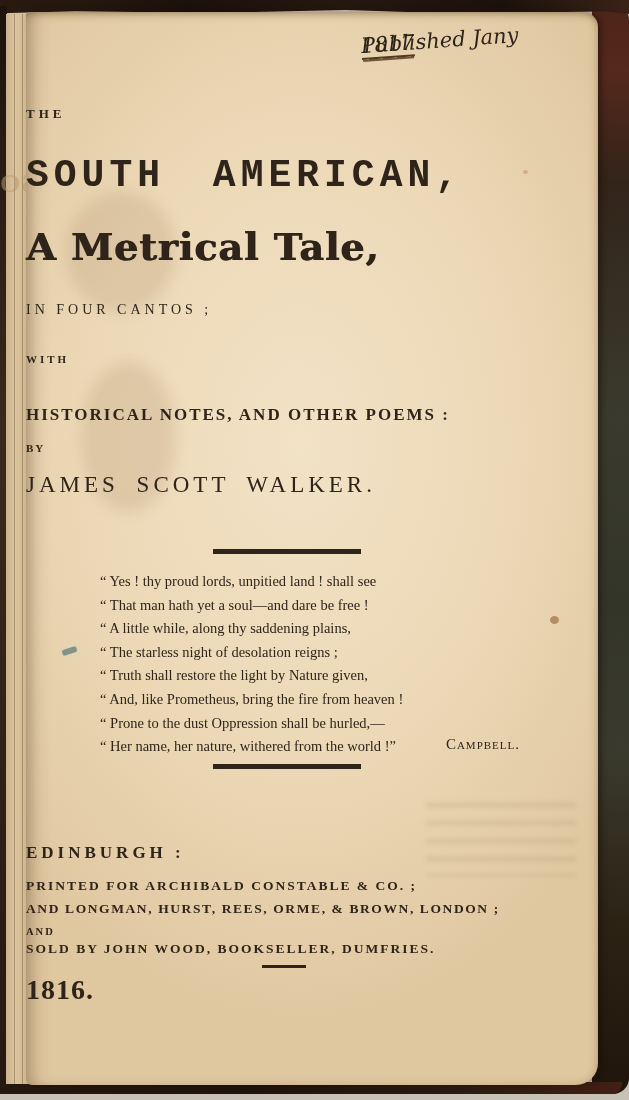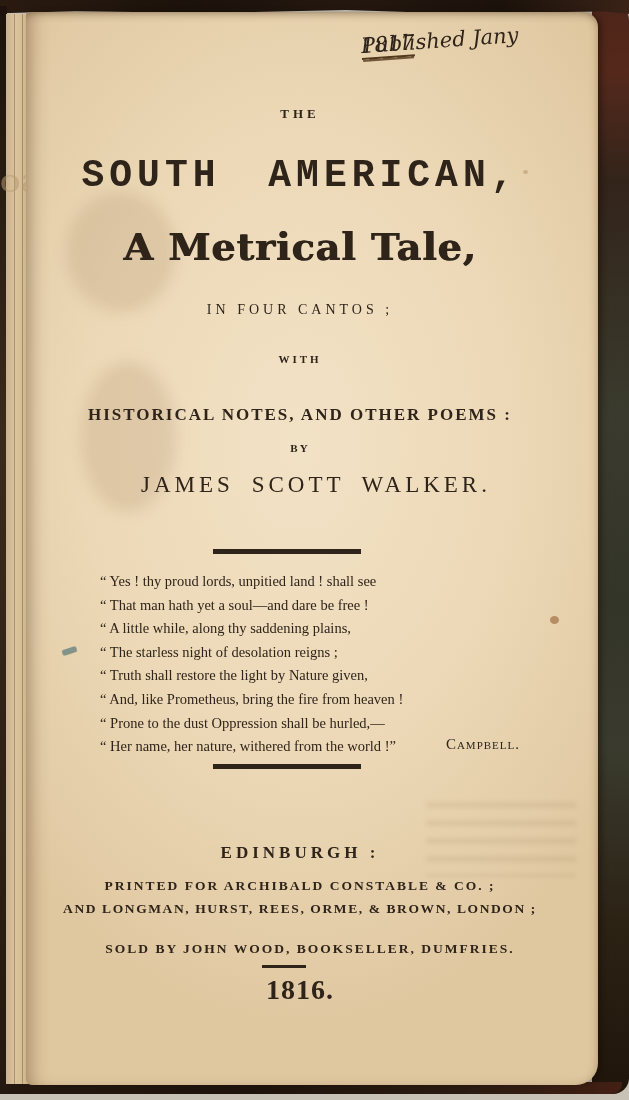--- a/index.html
+++ b/index.html
@@ -34,43 +34,43 @@
   .page *{position:absolute;color:var(--ink);}
 
   .stain{border-radius:50%;filter:blur(7px);background:rgba(140,108,66,.16);}
   .fox-dot{border-radius:50%;filter:blur(.5px);background:rgba(140,85,40,.55);}
   .ink-fleck{border-radius:2px;filter:blur(.6px);background:rgba(45,95,105,.55);transform:rotate(-18deg);}
   .showthrough{filter:blur(2px);opacity:.5;background:repeating-linear-gradient(180deg,rgba(125,100,62,.22) 0 6px,rgba(0,0,0,0) 6px 18px);}
 
   .hand{left:334px;top:14px;width:230px;font-style:italic;font-size:21px;color:var(--hand);transform:rotate(-4deg);white-space:nowrap;font-family:"DejaVu Serif",serif;}
   .hand .year{display:inline-block;border-bottom:2px solid var(--hand);box-shadow:0 3px 0 -1px rgba(84,57,29,.8);}
 
-  .cline{left:0;right:24px;text-align:center;white-space:nowrap;}
+  .cline{left:0;right:24px;white-space:nowrap;}
   .t-the{top:94px;font-size:13px;font-weight:bold;letter-spacing:4px;}
   .t-main{top:142px;font-size:38px;font-weight:bold;letter-spacing:5px;word-spacing:20px;font-family:Liberation Mono, monospace;}
   .t-black{top:212px;font-size:38px;font-weight:bold;letter-spacing:1px;font-family:"DejaVu Serif",serif;text-shadow:1px 0 0 currentColor;}
   .t-cantos{top:290px;font-size:14px;font-weight:normal;letter-spacing:4px;}
   .t-with{top:341px;font-size:11px;font-weight:bold;letter-spacing:3px;}
   .t-notes{top:393px;font-size:17px;font-weight:bold;letter-spacing:2px;}
   .t-by{top:430px;font-size:11px;font-weight:bold;letter-spacing:2px;}
-  .t-author{top:460px;font-size:23px;letter-spacing:4px;word-spacing:8px;margin-left:32px;}
+  .t-author{top:460px;font-size:23px;letter-spacing:4px;word-spacing:8px;}
 
   .drule{left:187px;width:148px;height:3px;border-top:4px solid var(--ink);border-bottom:1px solid var(--ink);}
   .rule-top{top:537px;} .rule-bottom{top:752px;}
   .srule{left:236px;top:953px;width:44px;height:3px;background:var(--ink);}
 
   .epi{left:74px;top:558px;width:424px;font-size:14.5px;line-height:23.6px;}
   .epi div{position:static;white-space:nowrap;}
   .attrib{left:74px;top:724px;width:420px;text-align:right;font-size:15px;font-variant:small-caps;letter-spacing:1px;}
 
   .i-city{top:831px;font-size:17px;font-weight:bold;letter-spacing:4px;}
   .i-l1{top:866px;font-size:13.5px;font-weight:bold;letter-spacing:2px;}
   .i-l2{top:889px;font-size:13.5px;font-weight:bold;letter-spacing:1.6px;}
   .i-and{top:914px;font-size:10.5px;font-weight:bold;letter-spacing:2px;}
-  .i-l4{top:929px;font-size:13.5px;font-weight:bold;letter-spacing:2px;padding-left:20px;}
+  .i-l4{top:929px;font-size:13.5px;font-weight:bold;letter-spacing:2px;}
   .i-year{top:962px;font-size:28px;font-weight:bold;letter-spacing:1px;}
 </style>
 </head>
 <body>
 
 <div class="photo">
 
   <div class="board-right"></div>
   <div class="top-edge"></div>
   <div class="bottom-edge"></div>
@@ -115,18 +115,19 @@
       <div>“ And, like Prometheus, bring the fire from heaven !</div>
       <div>“ Prone to the dust Oppression shall be hurled,—</div>
       <div>“ Her name, her nature, withered from the world !”</div>
     </div>
     <div class="attrib">Campbell.</div>
     <div class="drule rule-bottom"></div>
 
     <div class="cline i-city">EDINBURGH :</div>
     <div class="cline i-l1">PRINTED FOR ARCHIBALD CONSTABLE &amp; CO. ;</div>
     <div class="cline i-l2">AND LONGMAN, HURST, REES, ORME, &amp; BROWN, LONDON ;</div>
+    <div class="cline i-and">AND</div>
     <div class="cline i-l4">SOLD BY JOHN WOOD, BOOKSELLER, DUMFRIES.</div>
     <div class="srule"></div>
     <div class="cline i-year">1816.</div>
 
   </div>
 </div>
 
 </body></html>

